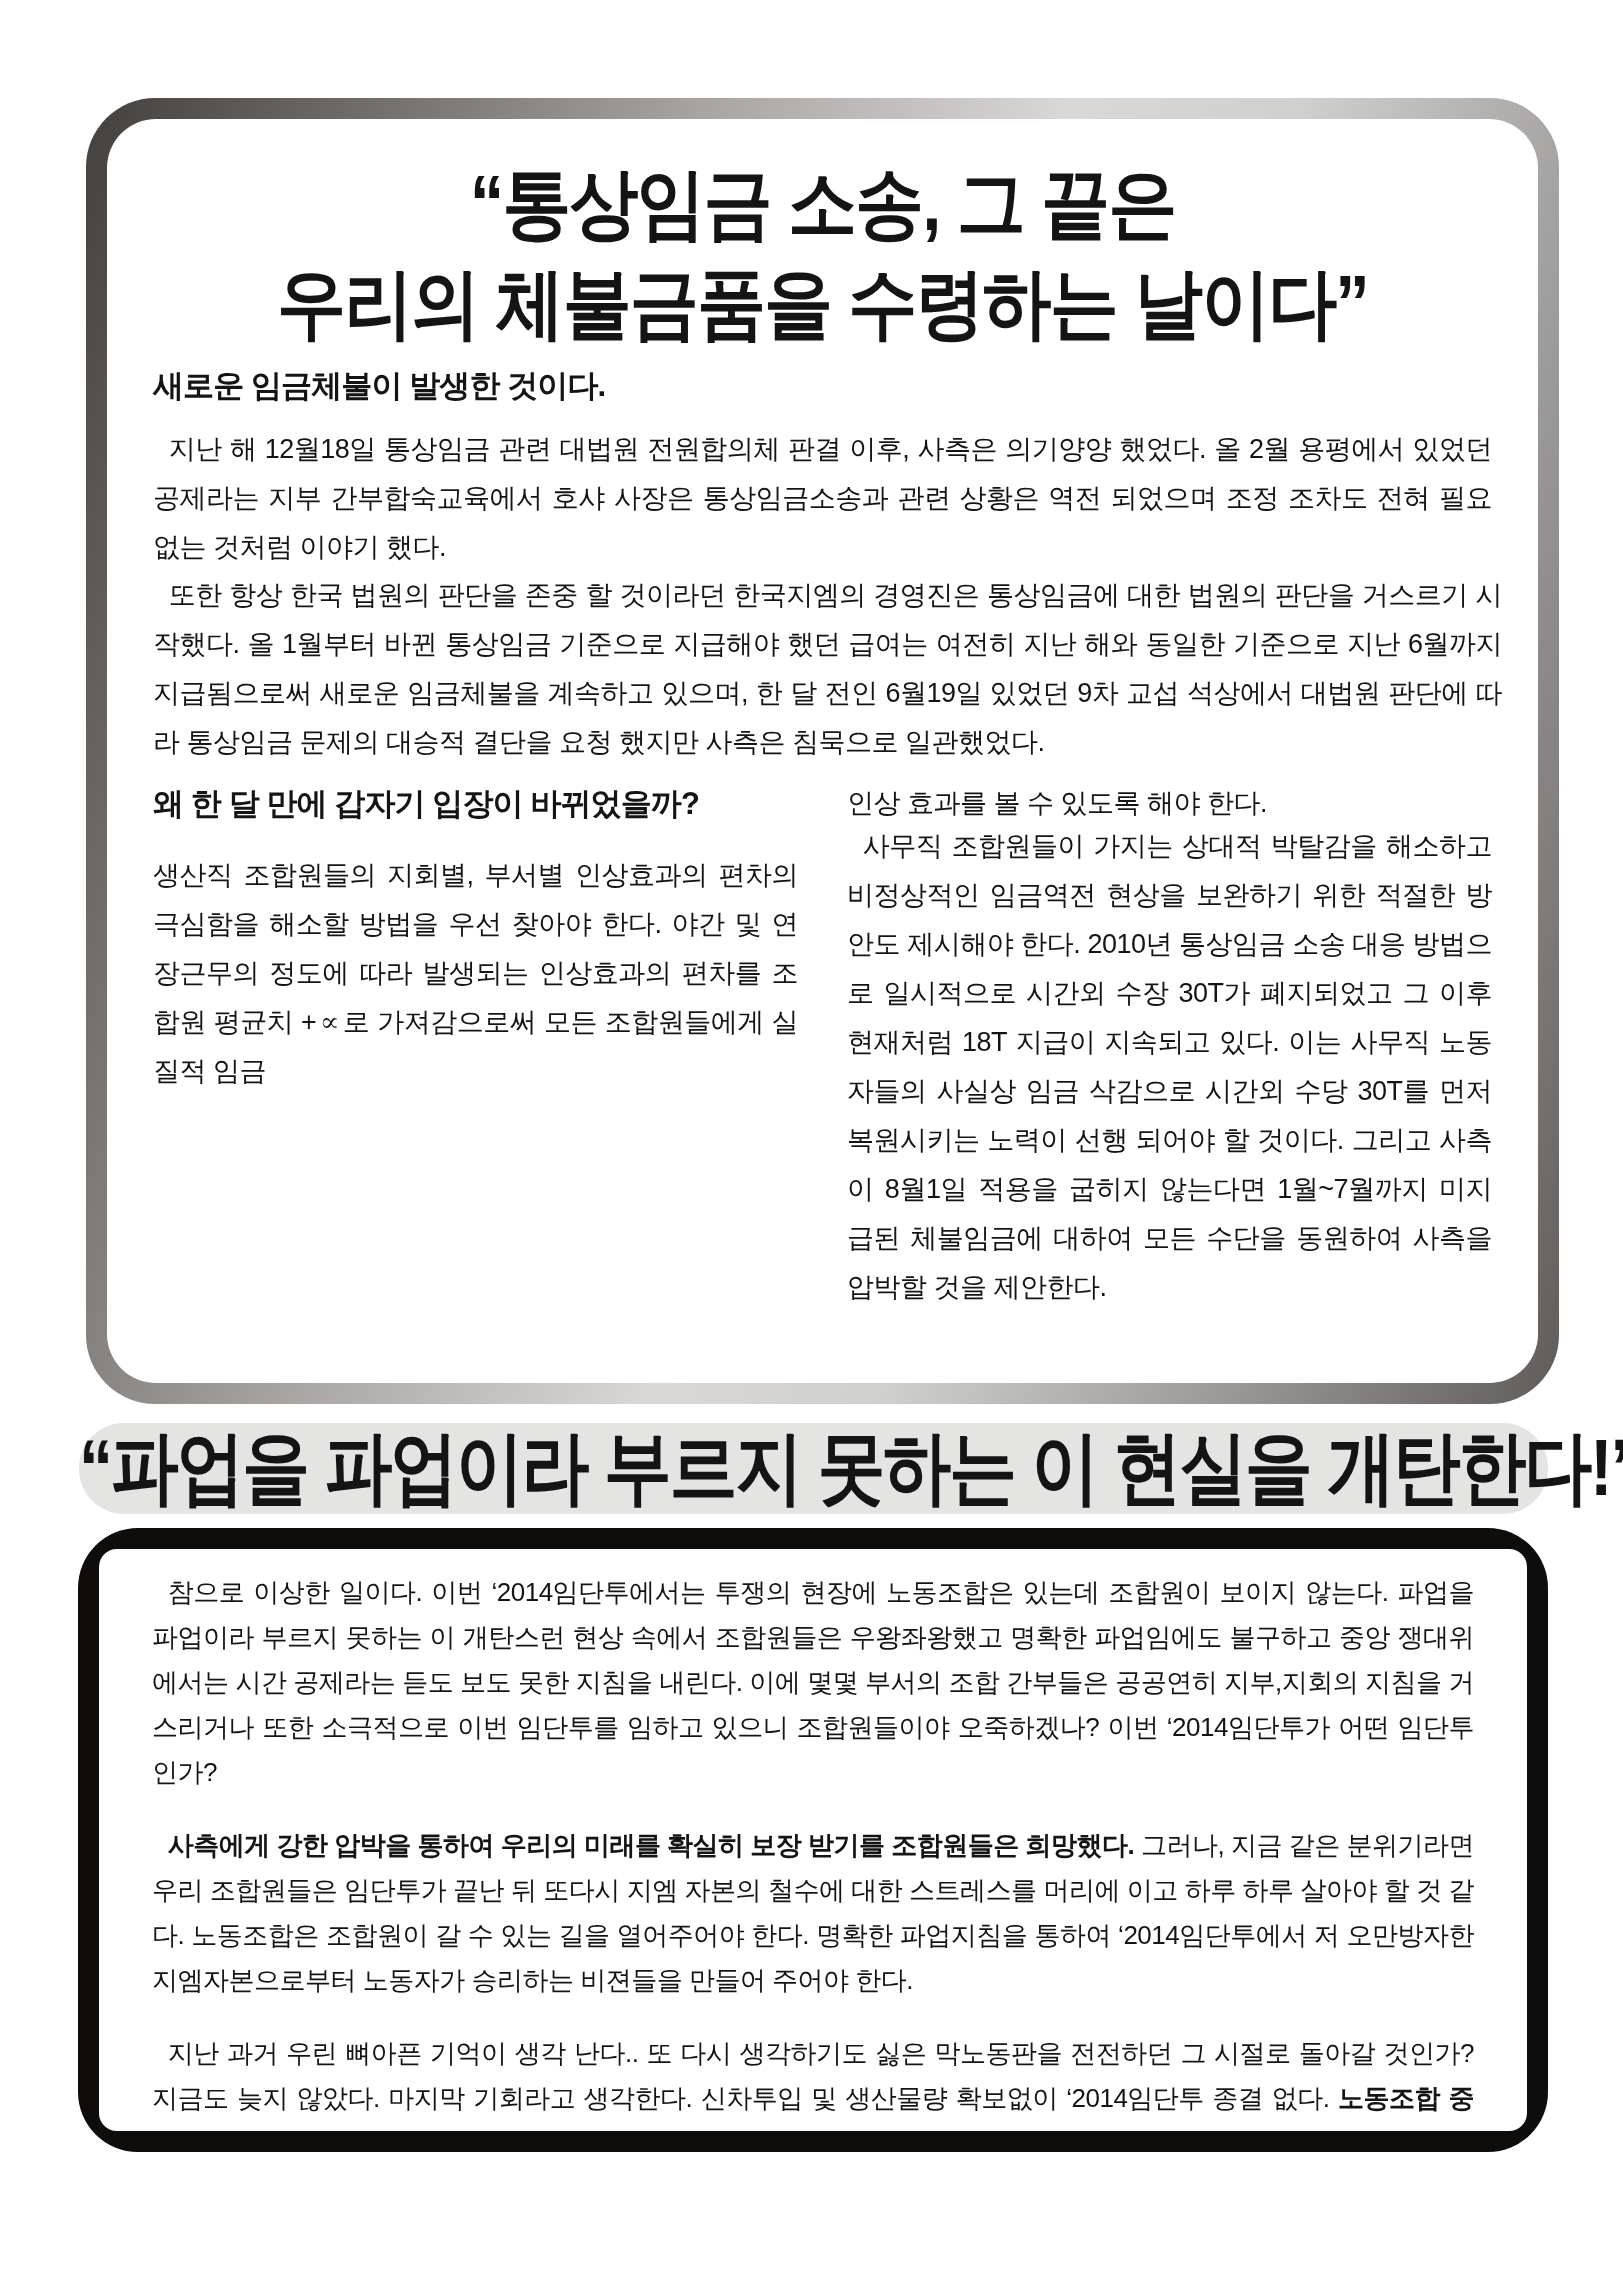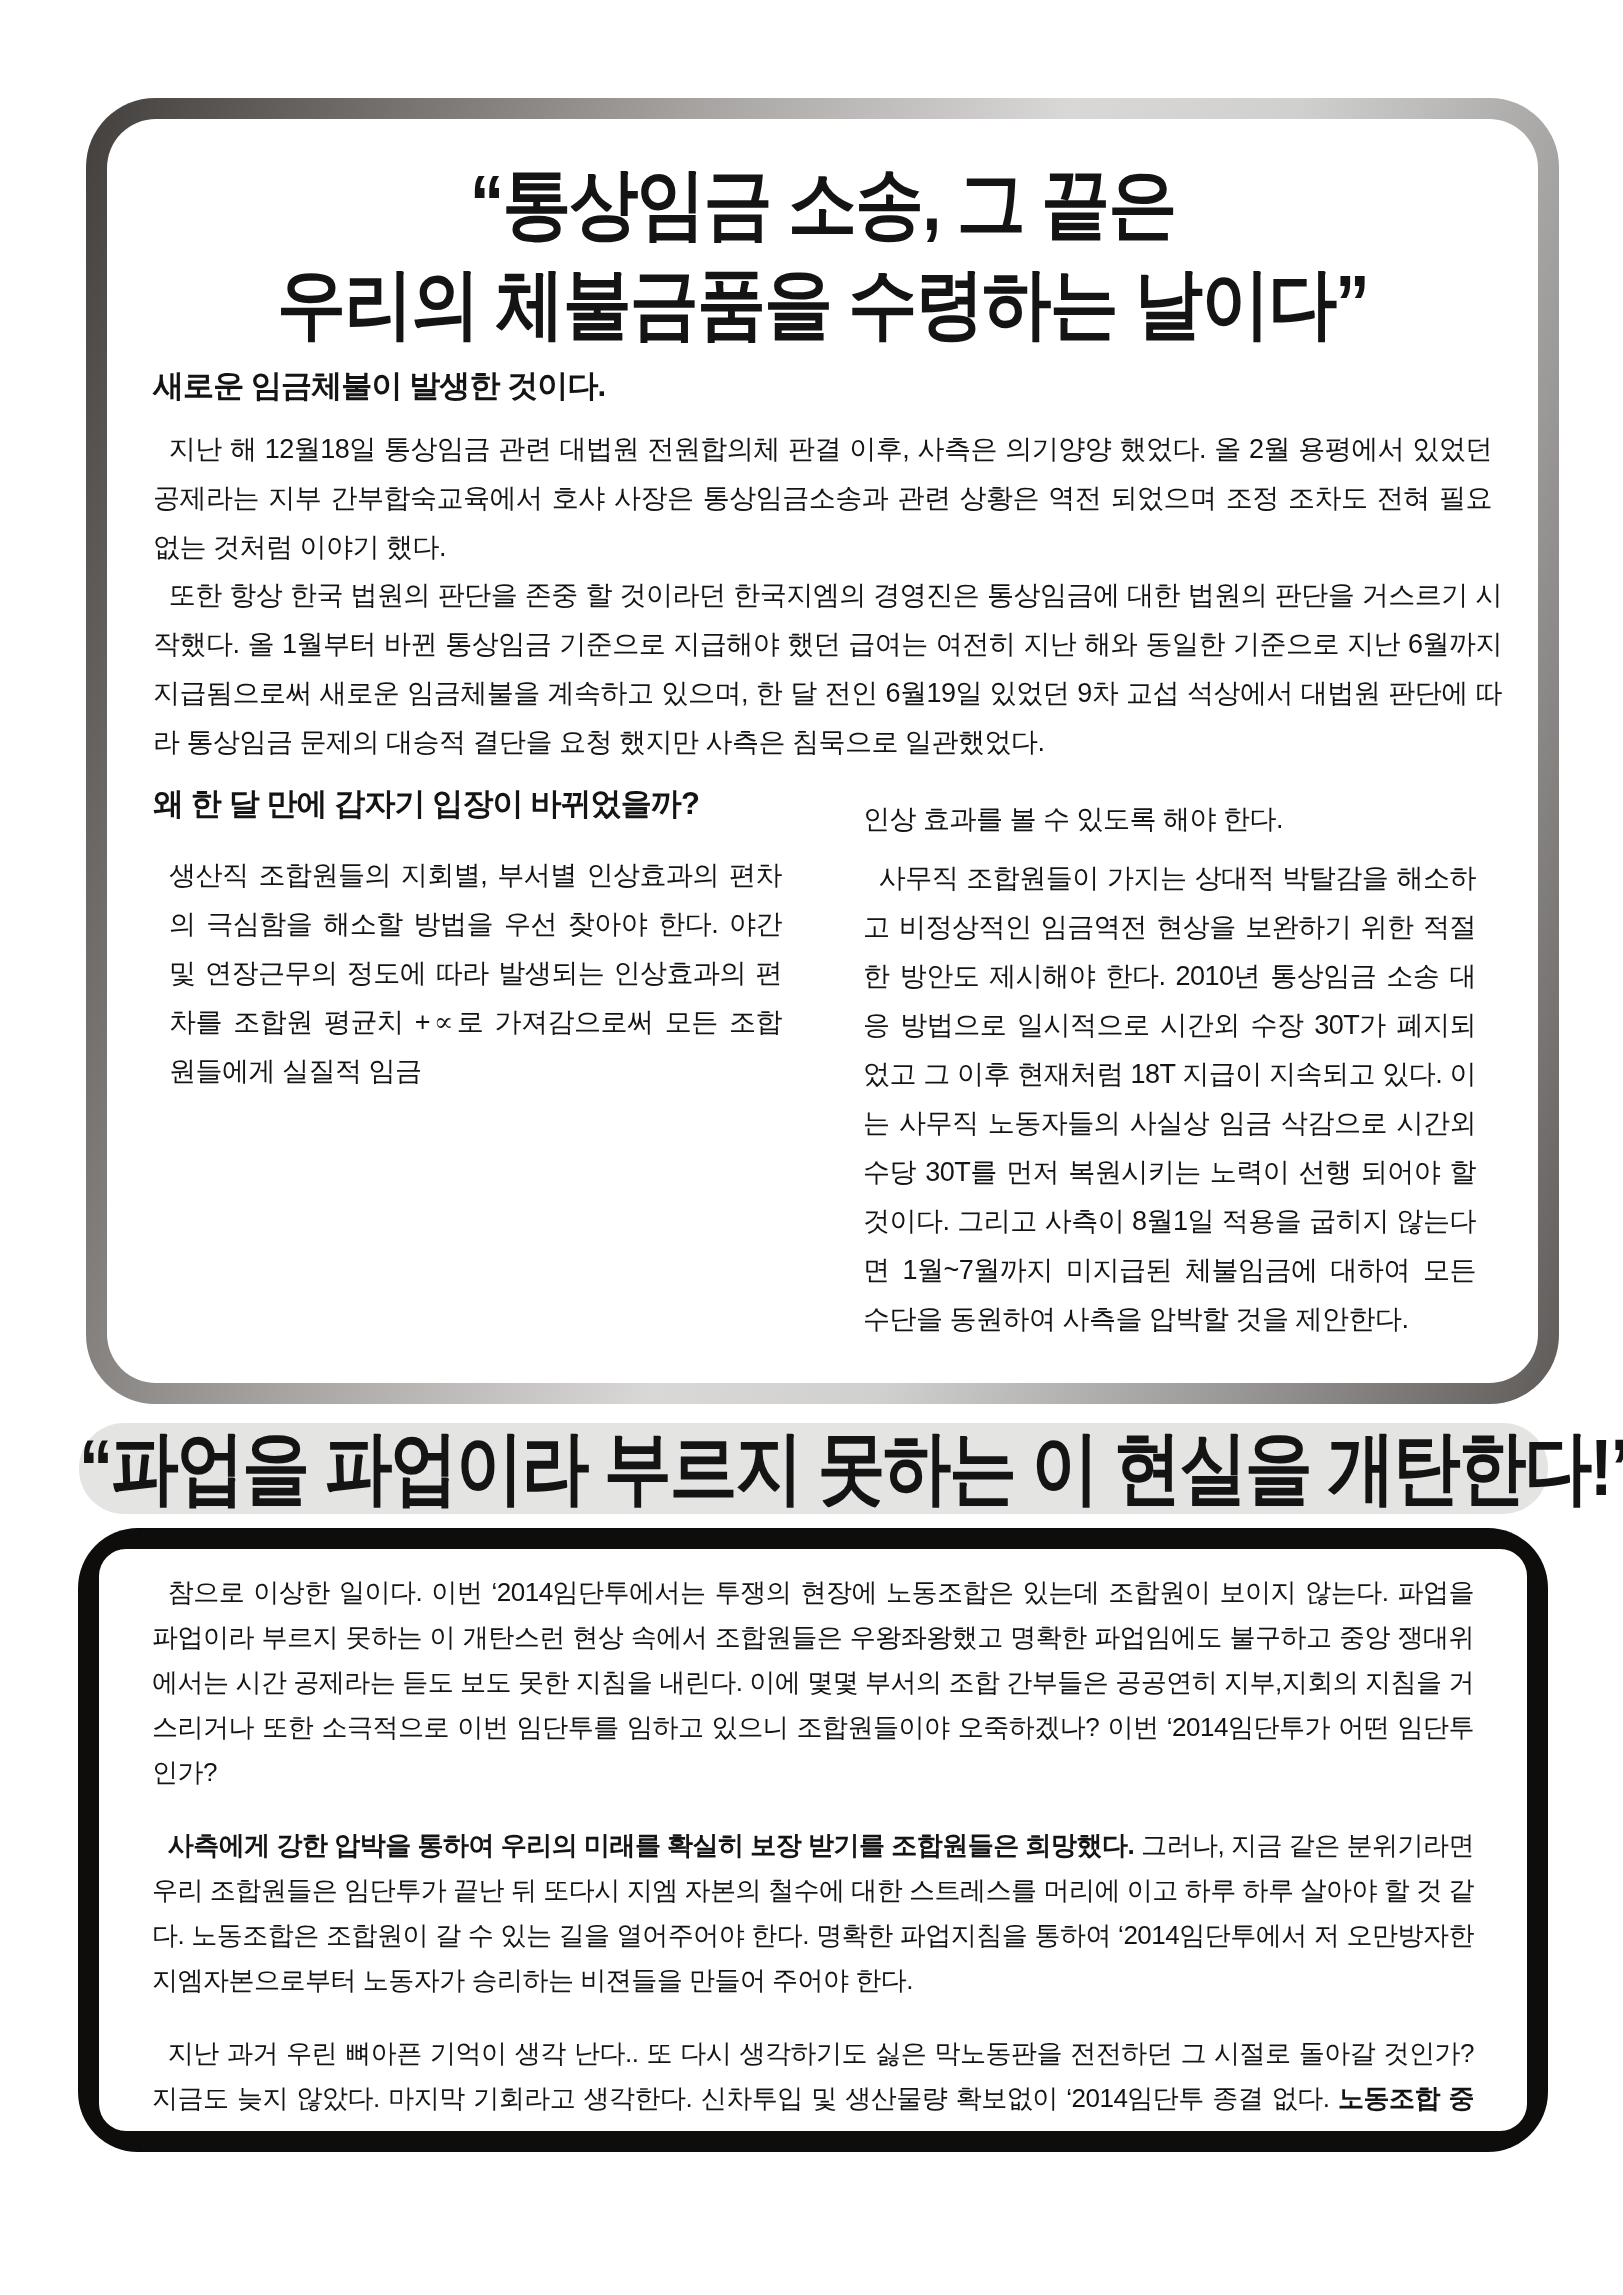--- a/index.html
+++ b/index.html
@@ -41,42 +41,42 @@
 
   .qa-columns{
     position:absolute;left:46px;right:46px;top:666px;bottom:18.5px;
     display:flex;gap:49px;
   }
   .qa-col{flex:1;min-width:0;}
   .qa-heading{
     font-size:31px;font-weight:800;letter-spacing:-0.9px;line-height:37px;
     margin:0 0 29px 0;white-space:nowrap;
   }
-  .qa-col p{margin:16px;}
+  .qa-col p{margin:0;}
   .qa-col .para-gap{margin-top:29px;}
   .col-cont{line-height:37px;margin-bottom:29px;text-align:left;}
 
   
   .strike-banner{
     position:absolute;left:79px;top:1423px;width:1469px;height:91px;
     border-radius:45px;background:#e4e4e3;
     display:flex;align-items:center;justify-content:flex-start;overflow:visible;
   }
   .banner-text{
     font-size:68px;font-weight:900;letter-spacing:-2.3px;white-space:nowrap;
     transform:scaleY(1.18);transform-origin:center;
   }
 
   
   .frame-bottom{
     position:absolute;left:78px;top:1528px;width:1470px;height:624px;
     background:#0f0d0c;border-radius:60px;
   }
   .frame-bottom-inner{
-    position:absolute;inset:21px;background:#ffffff;border-radius:27px;overflow:hidden;
+    position:absolute;inset:21px;background:#ffffff;border-radius:18px;overflow:hidden;
   }
   .bottom-content{position:absolute;inset:0;padding:21px 53px 0 53px;}
   .closing{
     font-size:26px;line-height:45px;letter-spacing:-0.5px;
     text-align:justify;word-break:break-all;margin:0;
   }
   .closing + .closing{margin-top:28px;}
   .bold-callout{font-weight:800;}
 </style>
 </head>

